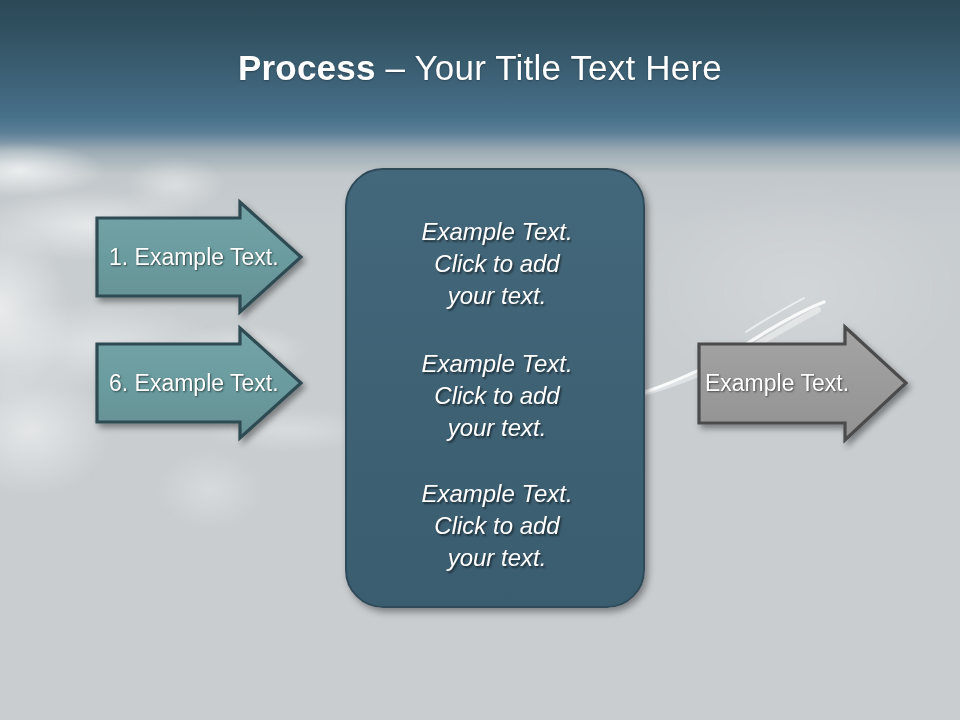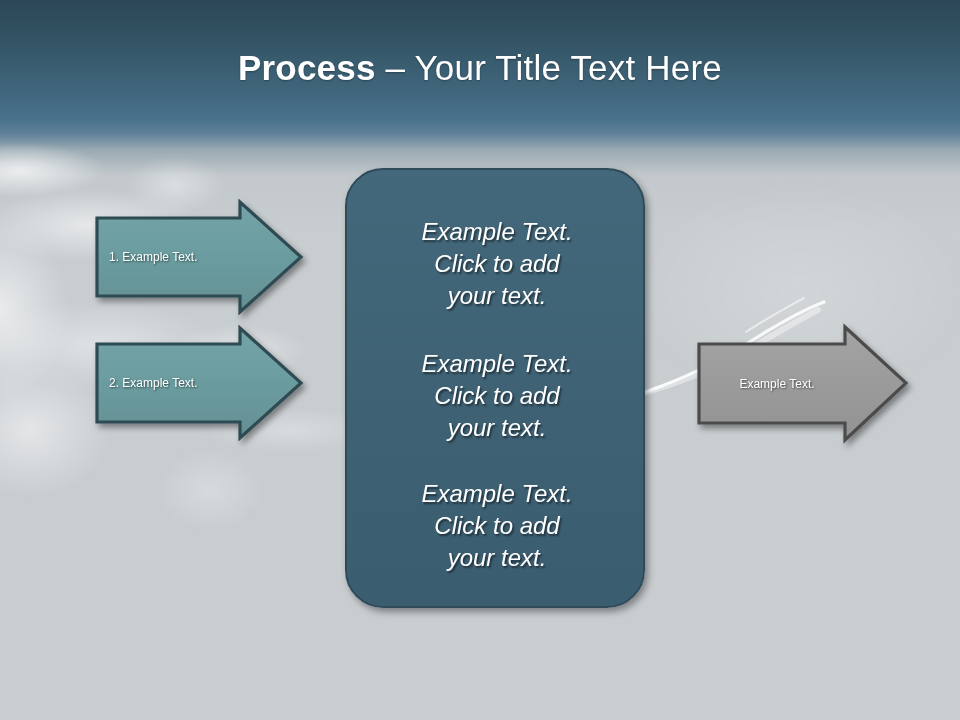--- a/index.html
+++ b/index.html
@@ -102,21 +102,21 @@
 
   
   .arrow { position: absolute; }
   .arrow svg { display: block; overflow: visible; }
   .arrow-label {
     position: absolute;
     display: flex;
     align-items: center;
     justify-content: flex-start;
     color: #ffffff;
-    font-size: 12px;
+    font-size: 23px;
     white-space: nowrap;
     text-shadow: 1px 1px 2px rgba(0,0,0,.55);
     pointer-events: none;
   }
   .arrow-label.center { justify-content: center; }
 
   
   .center-box {
     position: absolute;
     left: 345px;
@@ -191,21 +191,21 @@
           <stop offset="0%" stop-color="#74a4a7"></stop>
           <stop offset="55%" stop-color="#6a9b9e"></stop>
           <stop offset="100%" stop-color="#648f93"></stop>
         </linearGradient>
         <filter id="shadow2" x="-30%" y="-30%" width="180%" height="180%">
           <feDropShadow dx="3" dy="4" stdDeviation="3" flood-color="#000000" flood-opacity="0.40"></feDropShadow>
         </filter>
       </defs>
       <path d="M2 18 L145 18 L145 2 L206 57 L145 112 L145 96 L2 96 Z" fill="url(#tealGrad2)" stroke="#2f4b52" stroke-width="3.2" stroke-linejoin="miter" filter="url(#shadow2)"></path>
     </svg>
-    <div class="arrow-label" style="left:14px; top:0px; width:150px; height:114px;">2. Example Text.</div>
+    <div class="arrow-label" style="left:14px; top:0px; width:150px; height:114px;">6. Example Text.</div>
   </div>
 
 
   <div class="center-box">
     <div class="center-text-group g1">
       <span class="ln">Example Text.</span>
       <span class="ln">Click  to add</span>
       <span class="ln">your text.</span>
     </div>
     <div class="center-text-group g2">

